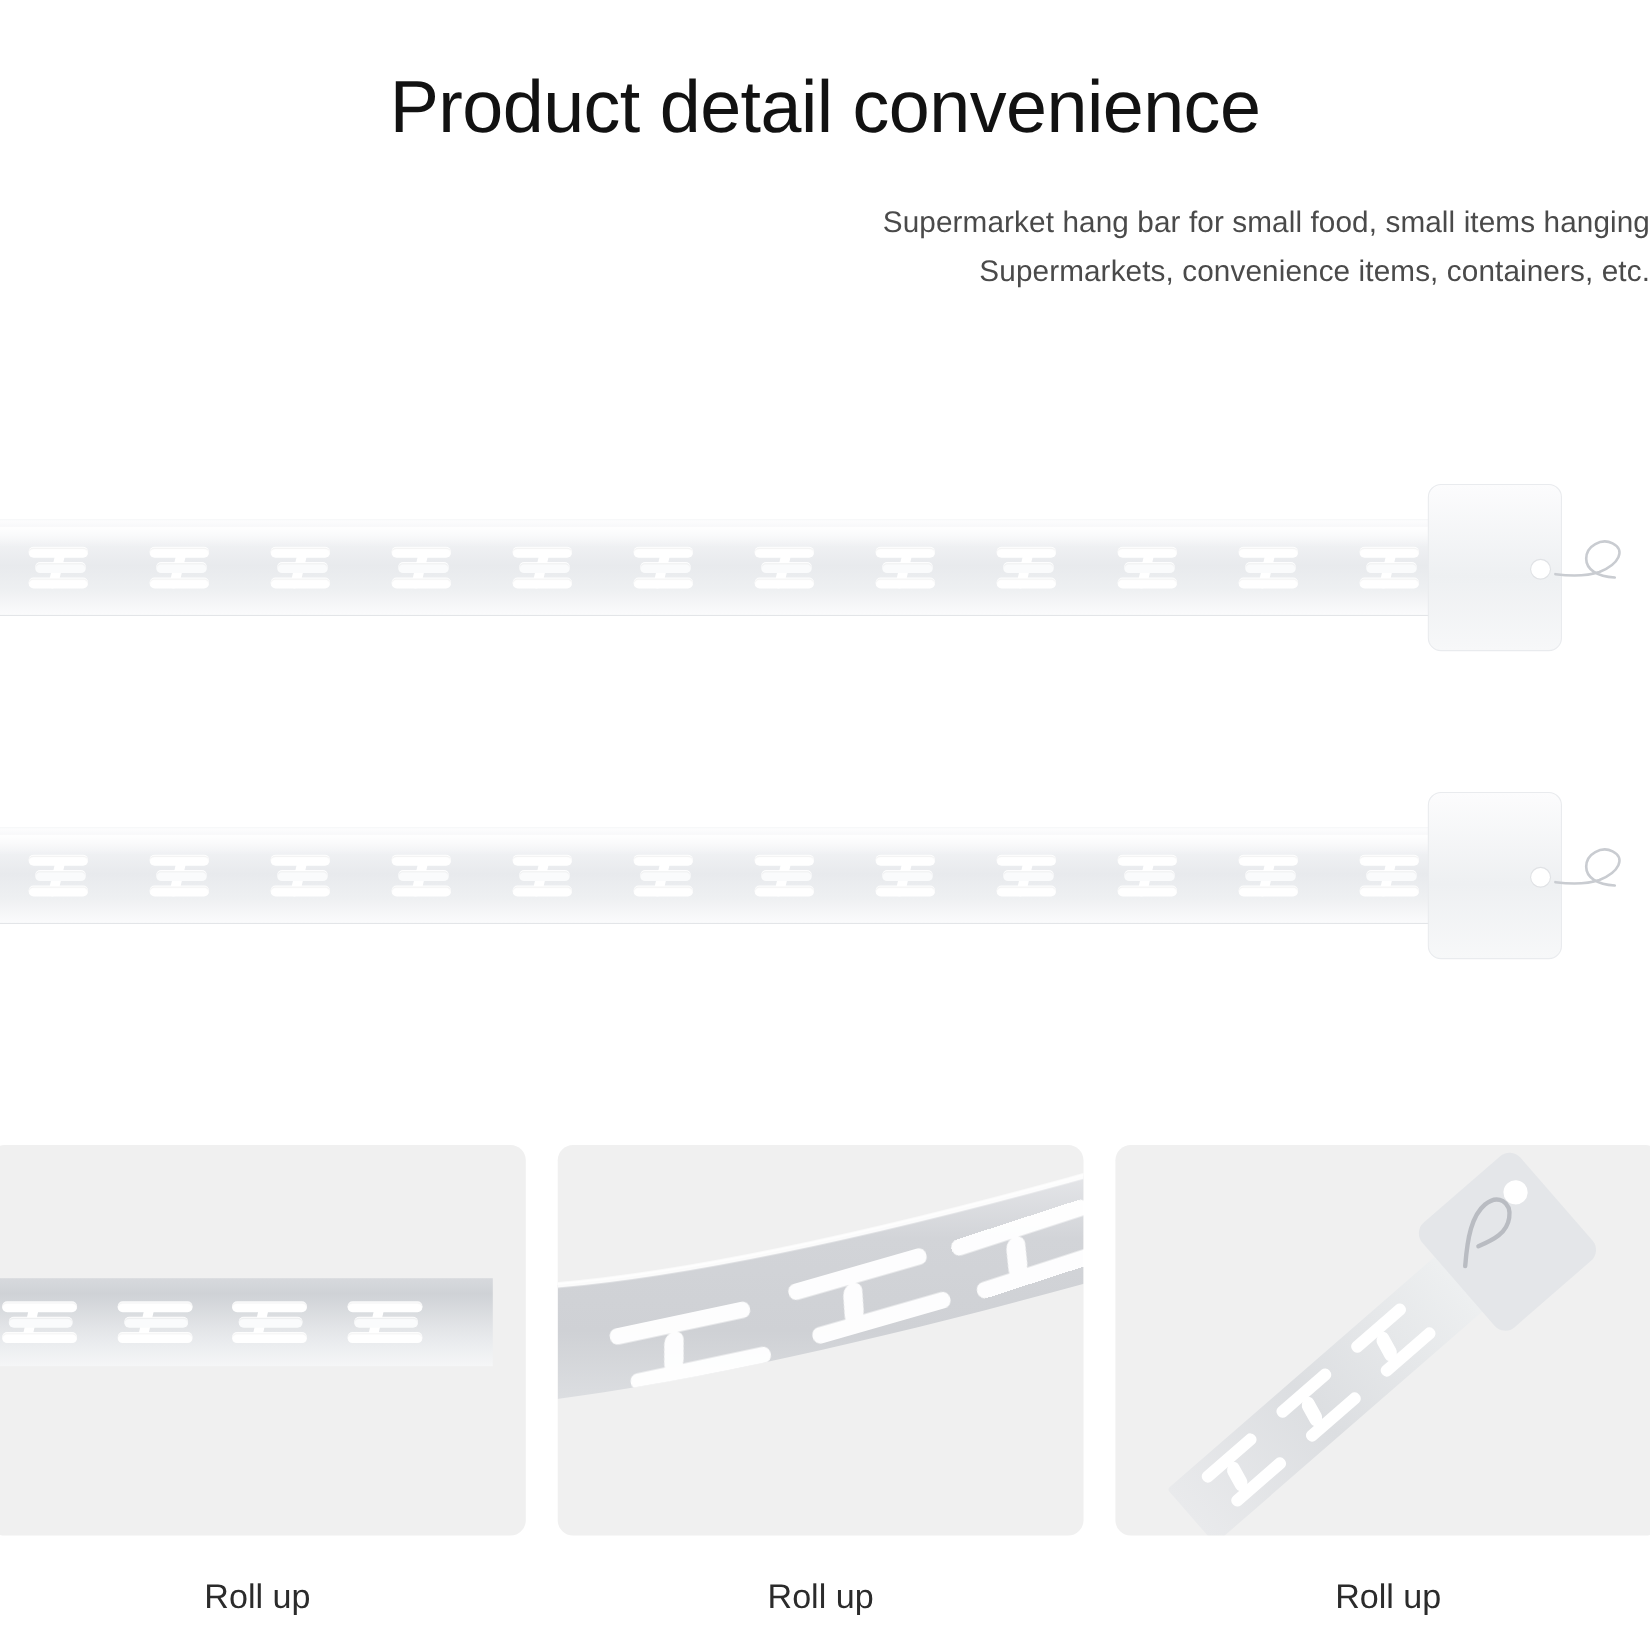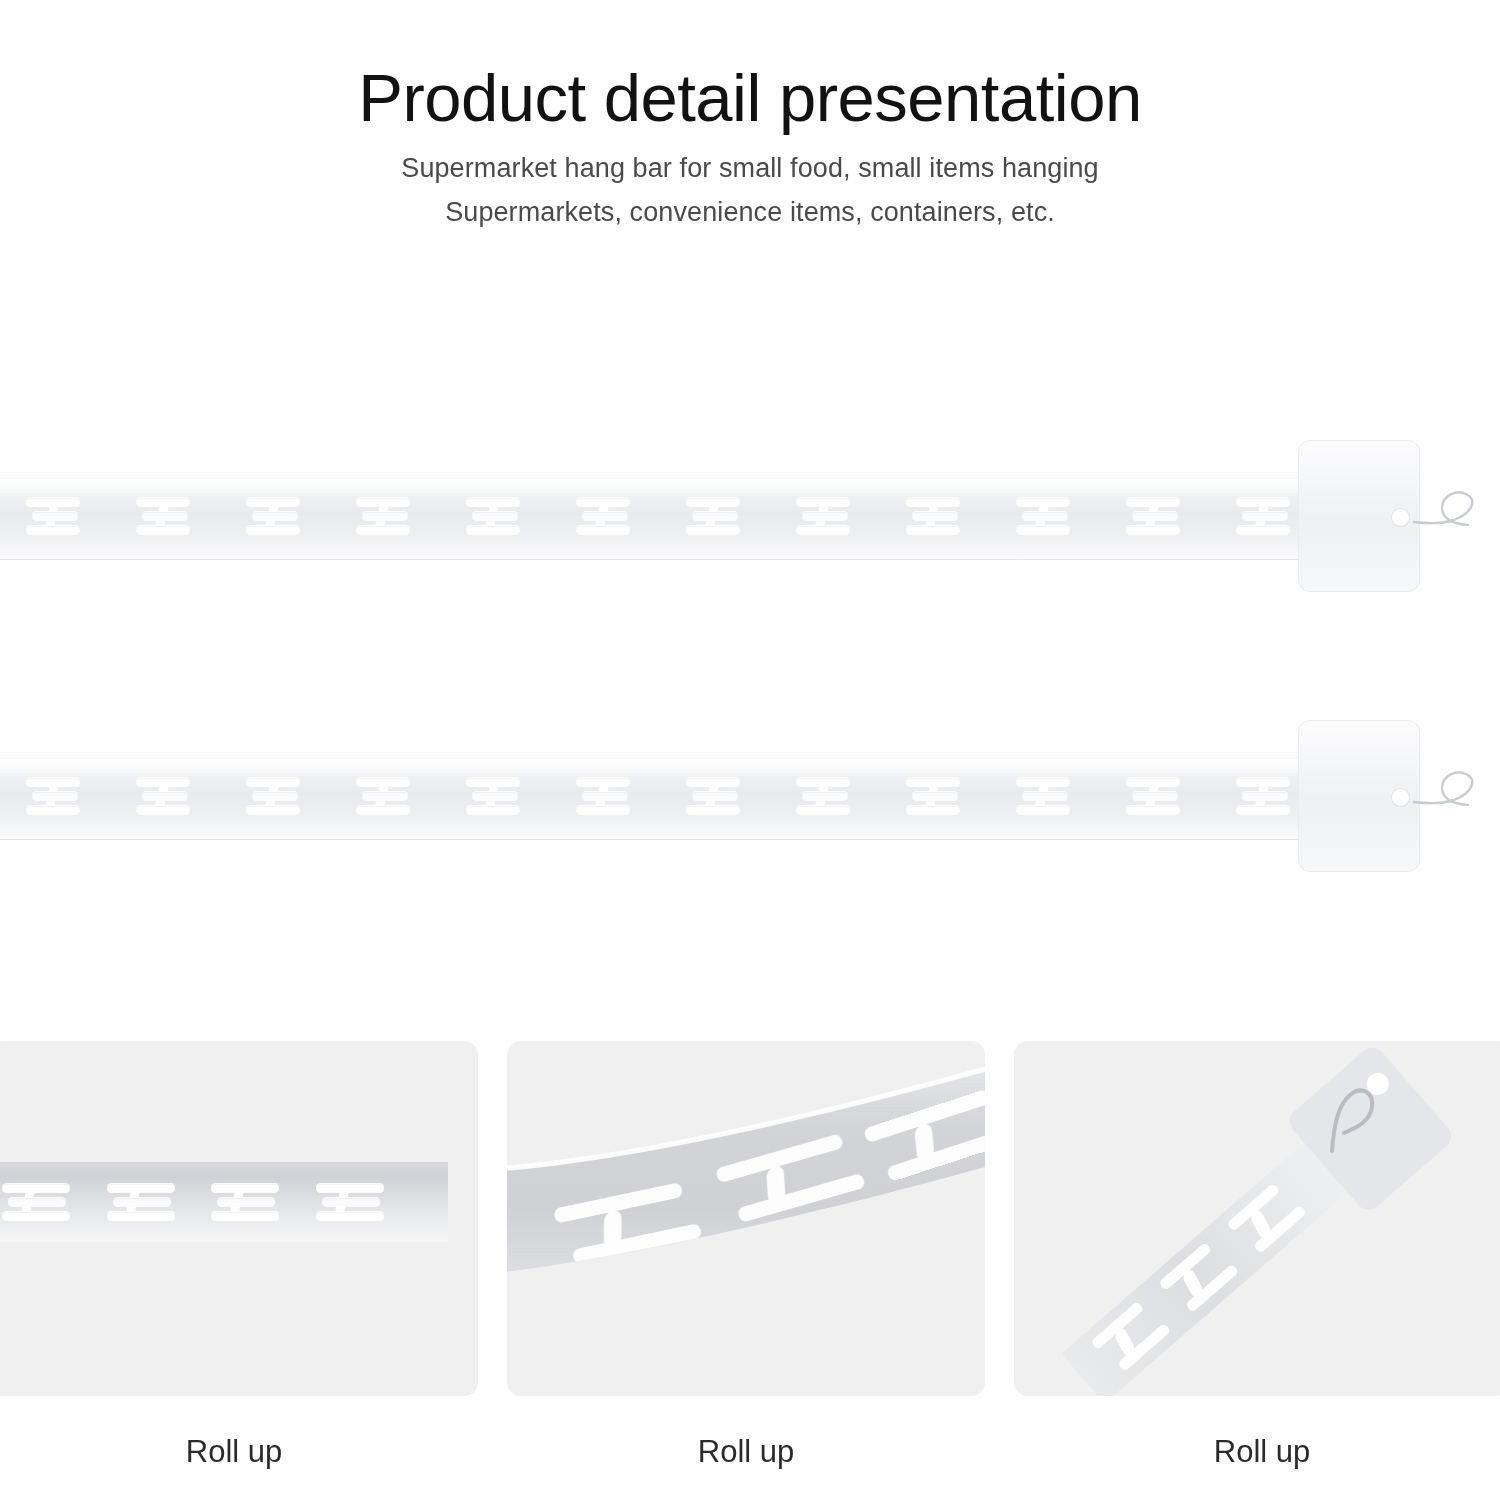--- a/index.html
+++ b/index.html
@@ -28,21 +28,22 @@
   .page-title {
     margin: 0;
     padding-top: 64px;
     font-size: 67px;
     font-weight: 400;
     line-height: 1.0;
     letter-spacing: -0.5px;
     color: #121212;
   }
   .subtitle-block {
-    margin-top: 16px;
+    margin-top: 50px;
+    text-align: right;
   }
   .subtitle-line {
     font-size: 27px;
     font-weight: 400;
     line-height: 1.62;
     color: #4a4a4a;
     letter-spacing: 0.1px;
   }
 
   
@@ -219,21 +220,21 @@
     width: 478px;
   }
   .caption-1 { left: -10px; width: 488px; }
   .caption-2 { left: 507px; }
   .caption-3 { left: 1014px; width: 496px; }
 </style>
 </head>
 <body>
 
 <div class="header">
-  <h1 class="page-title">Product detail presentation</h1>
+  <h1 class="page-title">Product detail convenience</h1>
   <div class="subtitle-block">
     <div class="subtitle-line">Supermarket hang bar for small food, small items hanging</div>
     <div class="subtitle-line">Supermarkets, convenience items, containers, etc.</div>
   </div>
 </div>
 
 <div class="hangbar hangbar-1">
   <div class="strip">
     <div class="clip-row">
       <span class="clip">

